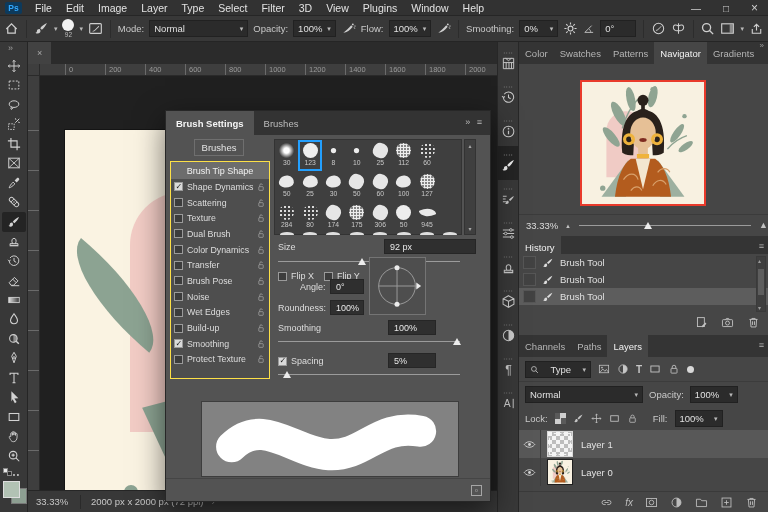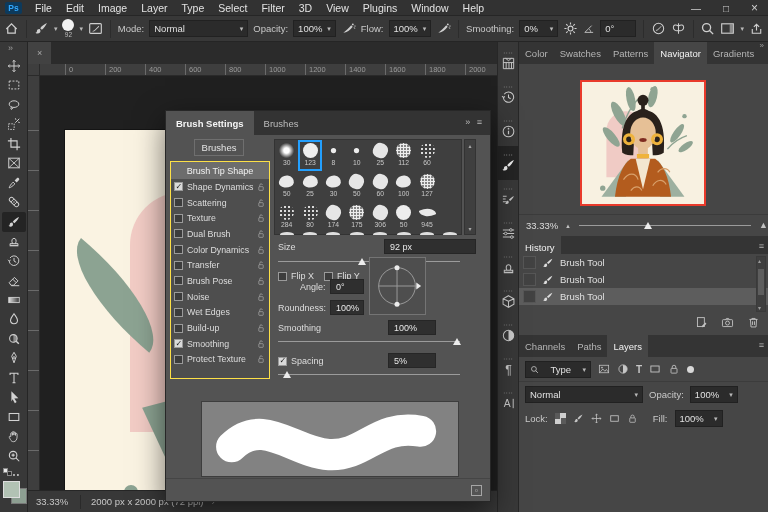--- a/index.html
+++ b/index.html
@@ -959,20 +959,63 @@
           </svg>
         <svg>
             <use href="#i-lock"></use>
           </svg>
         <span style="margin-left:8px">Fill:</span>
         <span class="fld" style="width:48px">
             <span>100%</span>
             <span class="chev">▾</span>
           </span>
       </div>
+      <div class="lrow sel" style="top:95px">
+        <span class="eyew">
+            <svg>
+              <use href="#i-eye"></use>
+            </svg>
+          </span>
+        <span class="th checker"></span>
+        <span class="nm">Layer 1</span>
+      </div>
+      <div class="lrow" style="top:123px">
+        <span class="eyew">
+            <svg>
+              <use href="#i-eye"></use>
+            </svg>
+          </span>
+        <span class="th">
+            <svg viewBox="0 0 100 100" style="width:24px;height:24px;display:block">
+              <use href="#art"></use>
+            </svg>
+          </span>
+        <span class="nm">Layer 0</span>
+      </div>
+      <div id="lbottom">
+        <svg>
+            <use href="#i-link"></use>
+          </svg>
+        <span class="fx">fx</span>
+        <svg>
+            <use href="#i-mask"></use>
+          </svg>
+        <svg>
+            <use href="#i-half"></use>
+          </svg>
+        <svg>
+            <use href="#i-folder"></use>
+          </svg>
+        <svg>
+            <use href="#i-plus"></use>
+          </svg>
+        <svg>
+            <use href="#i-trash"></use>
+          </svg>
+      </div>
     </div>
   </div>
 
   <div id="bpanel">
     <div id="bphead">
       <span class="tab on">Brush Settings</span>
       <span class="tab">Brushes</span>
       <span class="hic">» ≡</span>
     </div>
     <div id="bpbrushesbtn">Brushes</div>

